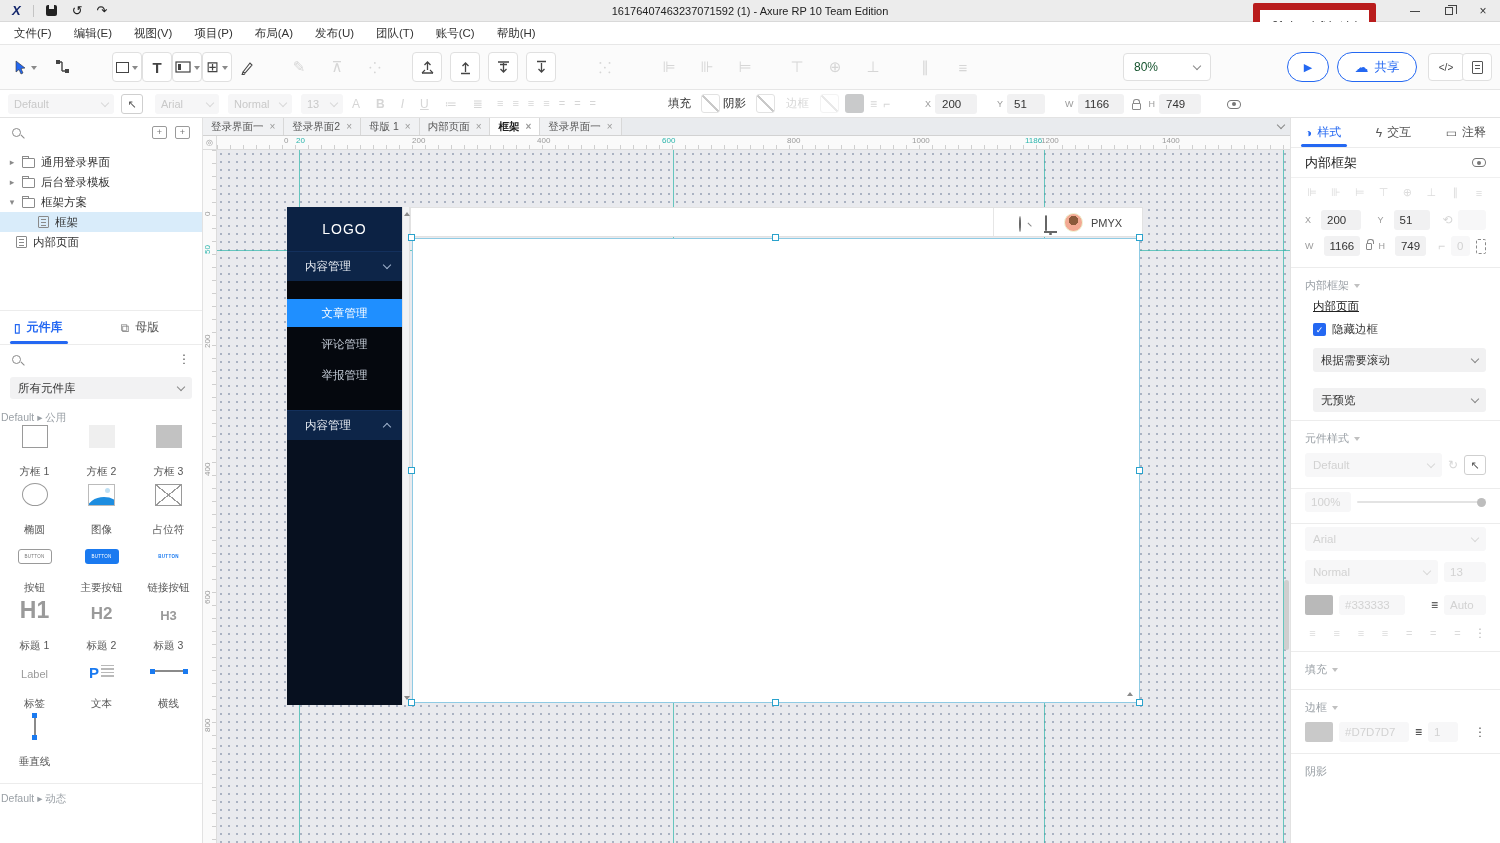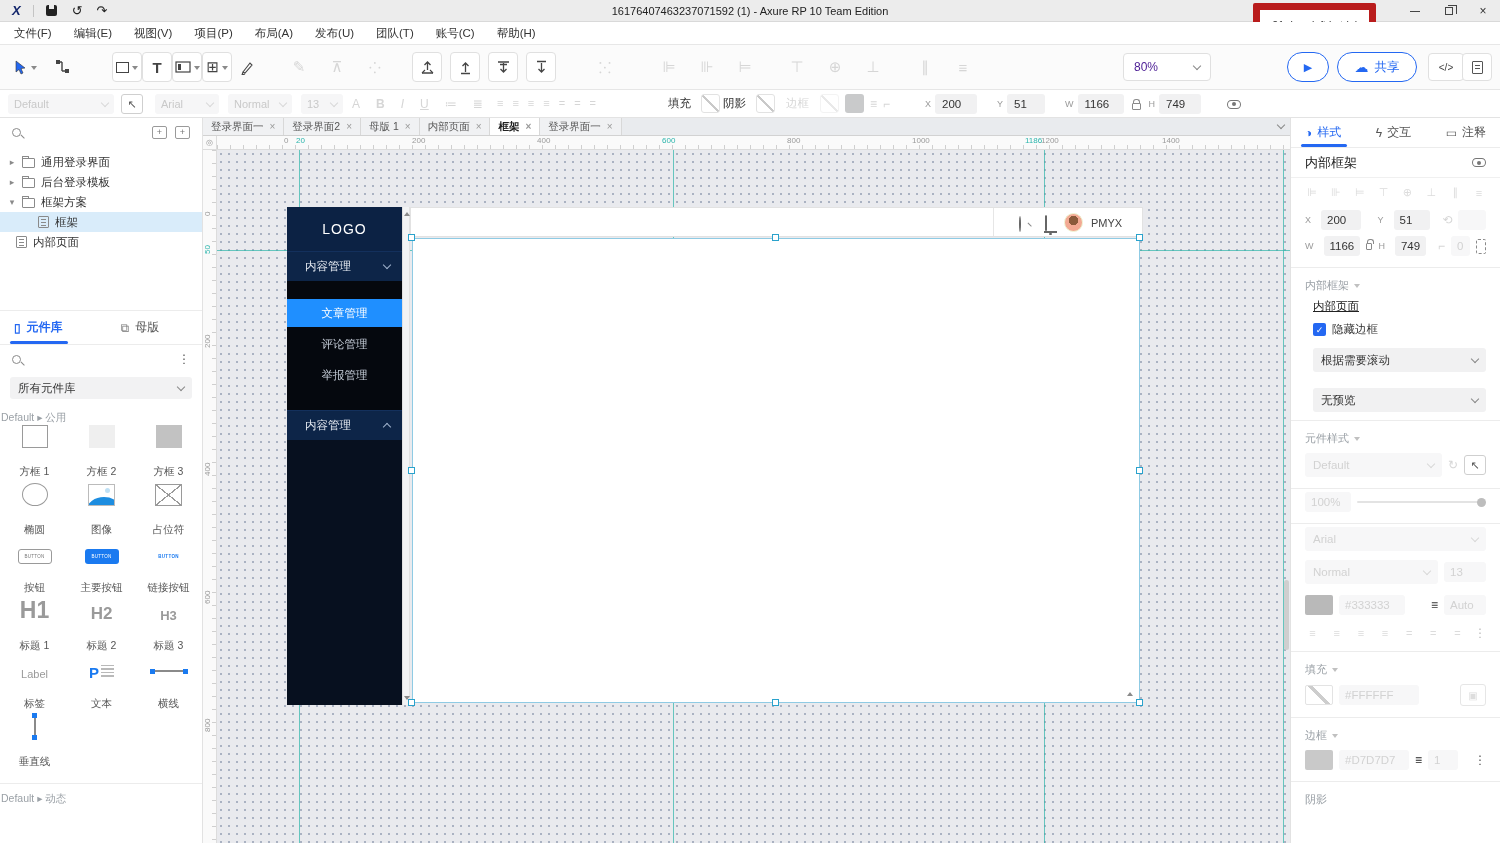--- a/index.html
+++ b/index.html
@@ -23,21 +23,21 @@
   .menubar{position:absolute;left:0;top:22px;width:1500px;height:23px;background:#fff;border-bottom:1px solid #e7e7e7;display:flex;align-items:center;padding-left:14px;gap:22px}
   .menu-item{font-size:11.5px;color:#333}
   
   .toolbar1{position:absolute;left:0;top:45px;width:1500px;height:45px;background:#fbfbfb;border-bottom:1px solid #e6e6e6}
   .t1row{position:absolute;left:10px;top:7px;display:flex;align-items:center}
   .t1b{min-width:30px;height:30px;border-radius:4px;display:flex;align-items:center;justify-content:center;color:#444;font-size:15px;position:relative}
   .t1b.bord{border:1px solid #e0e0e0;background:#fff}
   .dis{color:#d6d6d6!important}
   .car{width:0;height:0;border:3px solid transparent;border-top:4px solid #8a8a8a;margin:4px 0 0 3px}
   .gap8{width:8px}.gap22{width:22px}.gap34{width:34px}
-  .zoom-dd{position:absolute;left:1123px;top:8px;width:88px;height:28px;border:1px solid #e0e0e0;background:#fff;border-radius:4px;display:flex;align-items:center;justify-content:space-between;padding:0 10px;font-size:12px;color:#4c1d95}
+  .zoom-dd{position:absolute;left:1123px;top:8px;width:88px;height:28px;border:1px solid #e0e0e0;background:#fff;border-radius:4px;display:flex;align-items:center;justify-content:space-between;padding:0 10px;font-size:12px;color:#14532d}
   .pill{position:absolute;top:7px;height:30px;border:1px solid #2468f2;border-radius:15px;background:#fff;display:flex;align-items:center;justify-content:center;color:#2468f2}
   .btn-play{left:1287px;width:42px}
   .btn-share{left:1337px;width:80px;gap:6px;font-size:12.5px}
   .sqbtn{position:absolute;top:8px;height:28px;border:1px solid #e0e0e0;border-radius:4px;background:#fff;display:flex;align-items:center;justify-content:center;color:#444}
   .icon-doc{width:11px;height:13px;border:1px solid #555;border-radius:1px;position:relative}
   .icon-doc::after{content:"";position:absolute;left:2px;top:3px;width:5px;height:1px;background:#555;box-shadow:0 3px 0 #555}
   
   .toolbar2{position:absolute;left:0;top:90px;width:1500px;height:28px;background:#fff;border-bottom:1px solid #e3e3e3}
   .dd{height:20px;border-radius:3px;background:#f6f6f7;display:flex;align-items:center;justify-content:space-between;padding:0 6px;font-size:11px}
   .ddtxt{color:#c9c9c9}
@@ -742,26 +742,20 @@
     <span class="alic">=</span>
     <span class="alic">=</span>
     <span class="kebab" style="color:#bbb">⋮</span>
   </div>
   <div class="hr"></div>
 
   <div class="rsec">
       <span>填充</span>
       <span class="tridn"></span>
     </div>
-  <div class="rrow">
-    <span class="swatch swc-none"></span>
-    <span class="rfield off" style="width:80px">#FFFFFF</span>
-    <span style="flex:1"></span>
-    <span class="imgbtn">▣</span>
-  </div>
   <div class="hr"></div>
 
   <div class="rsec">
       <span>边框</span>
       <span class="tridn"></span>
     </div>
   <div class="rrow">
     <span class="swatch swc-gray"></span>
     <span class="rfield off" style="width:70px">#D7D7D7</span>
     <span style="color:#222;font-size:12px;font-weight:bold">≡</span>

